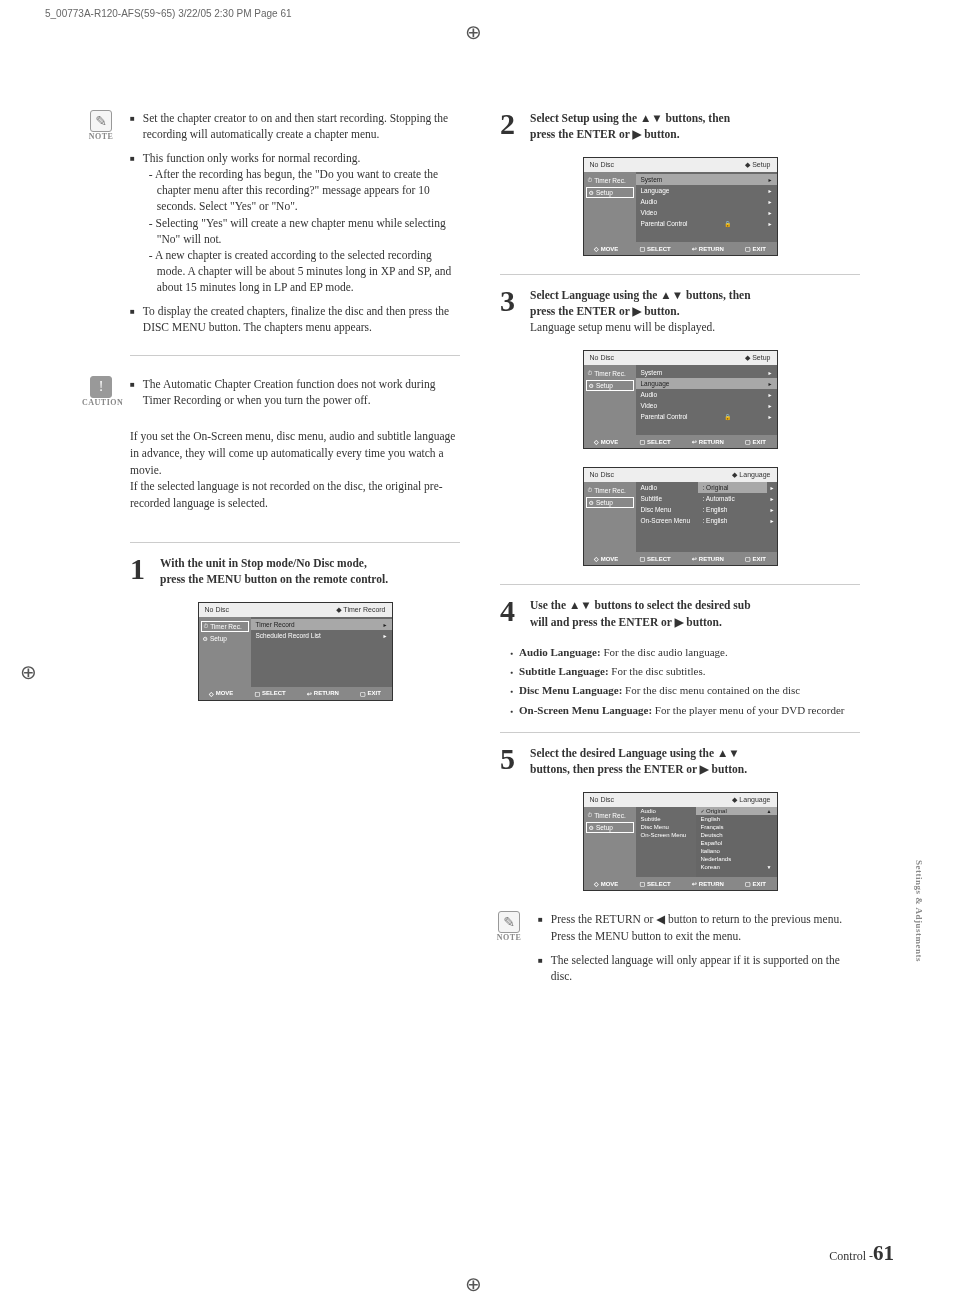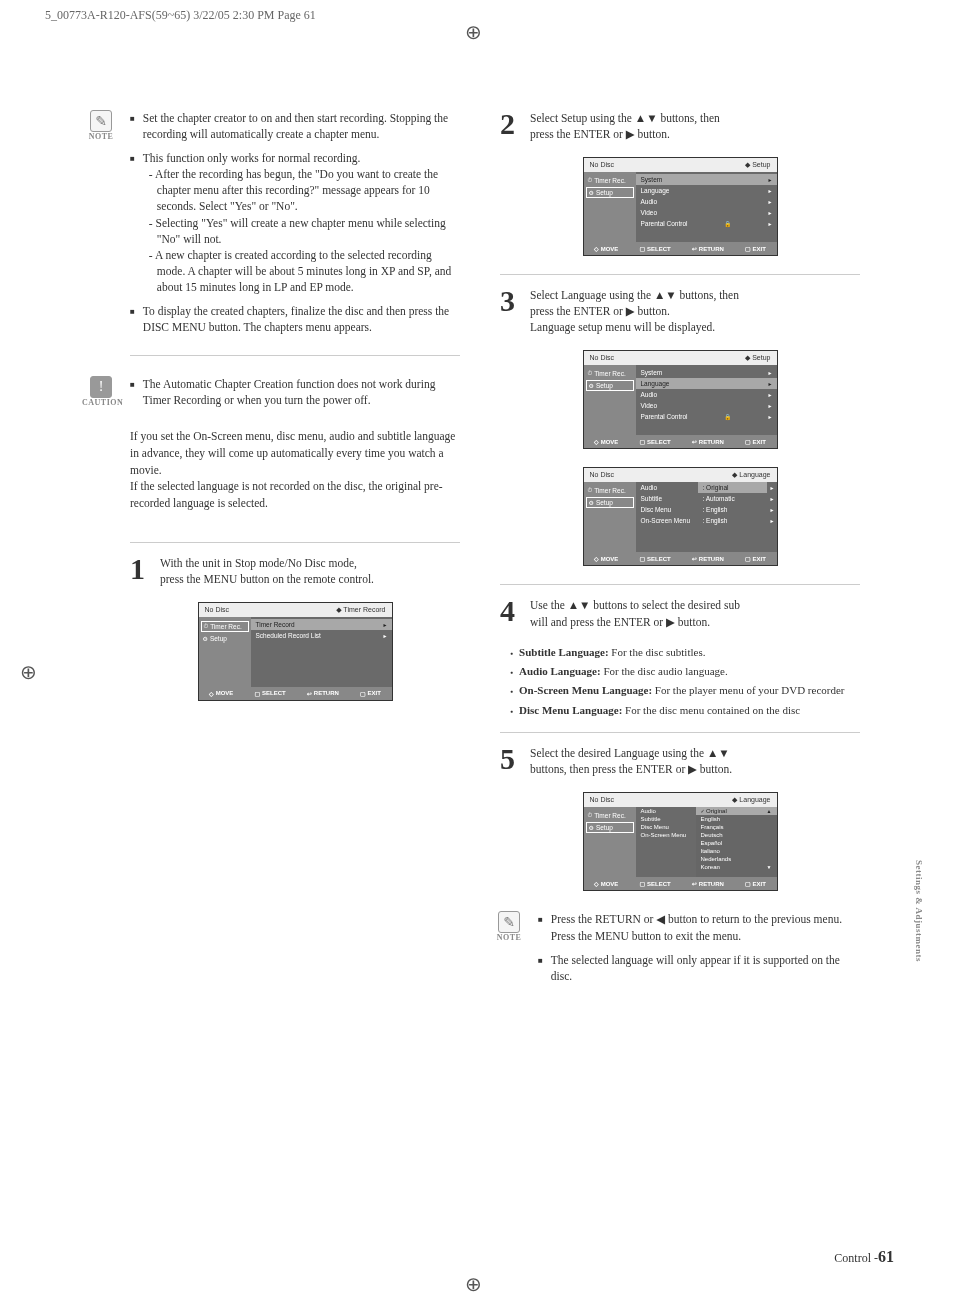--- a/index.html
+++ b/index.html
@@ -9,22 +9,22 @@
     color: #333;
     background: #fff;
     width: 954px;
     height: 1316px;
     position: relative;
   }
   .print-header {
     position: absolute;
     top: 8px;
     left: 45px;
-    font-family: Liberation Serif, serif;
-    font-size: 12px;
+    font-family: Liberation Sans, sans-serif;
+    font-size: 10px;
     color: #666;
   }
   .page-content {
     position: absolute;
     top: 110px;
     left: 130px;
     width: 730px;
   }
   .two-col {
     display: flex;
@@ -115,21 +115,21 @@
     font-size: 30px;
     font-weight: bold;
     line-height: 0.9;
     flex-shrink: 0;
     width: 20px;
   }
   .step-text {
     font-size: 11.5px;
     line-height: 1.4;
   }
-  .step-text b { font-weight: normal; }
+  .step-text b { font-weight: bold; }
   .osd-panel {
     width: 195px;
     margin: 10px auto 18px auto;
     border: 1px solid #333;
     font-family: Arial, sans-serif;
     font-size: 7px;
     background: #888;
     color: #fff;
   }
   .osd-header {
@@ -244,21 +244,21 @@
     color: #888;
     letter-spacing: 0.5px;
   }
   .page-footer {
     position: absolute;
     bottom: 50px;
     right: 60px;
     font-size: 12px;
   }
   .page-footer .num {
-    font-size: 16px;
+    font-size: 21px;
     font-weight: bold;
   }
   .reg-mark {
     position: absolute;
     font-size: 20px;
     color: #555;
   }
   .reg-top { top: 20px; left: 465px; }
   .reg-left { top: 660px; left: 20px; }
   .reg-bottom { bottom: 20px; left: 465px; }
@@ -534,33 +534,33 @@
         <div class="step-num">4</div>
         <div class="step-text">
           <b>Use the ▲▼ buttons to select the desired sub</b><br>
           <b>will and press the ENTER or ▶ button.</b>
         </div>
       </div>
 
       <div style="margin-bottom:14px;">
         <div class="sub-bullet-item">
             <span class="round-bullet">●</span>
-            <span><b>Subtitle Language:</b><span> For the disc subtitles.</span></span>
+            <span><b>Audio Language:</b><span> For the disc audio language.</span></span>
           </div>
         <div class="sub-bullet-item">
             <span class="round-bullet">●</span>
-            <span><b>Audio Language:</b><span> For the disc audio language.</span></span>
+            <span><b>Subtitle Language:</b><span> For the disc subtitles.</span></span>
+          </div>
+        <div class="sub-bullet-item">
+            <span class="round-bullet">●</span>
+            <span><b>Disc Menu Language:</b><span> For the disc menu contained on the disc</span></span>
           </div>
         <div class="sub-bullet-item">
             <span class="round-bullet">●</span>
             <span><b>On-Screen Menu Language:</b><span> For the player menu of your DVD recorder</span></span>
-          </div>
-        <div class="sub-bullet-item">
-            <span class="round-bullet">●</span>
-            <span><b>Disc Menu Language:</b><span> For the disc menu contained on the disc</span></span>
           </div>
       </div>
 
       <div class="divider"></div>
 
       <div class="step-block">
         <div class="step-num">5</div>
         <div class="step-text">
           <b>Select the desired Language using the ▲▼</b><br>
           <b>buttons, then press the ENTER or ▶ button.</b>

